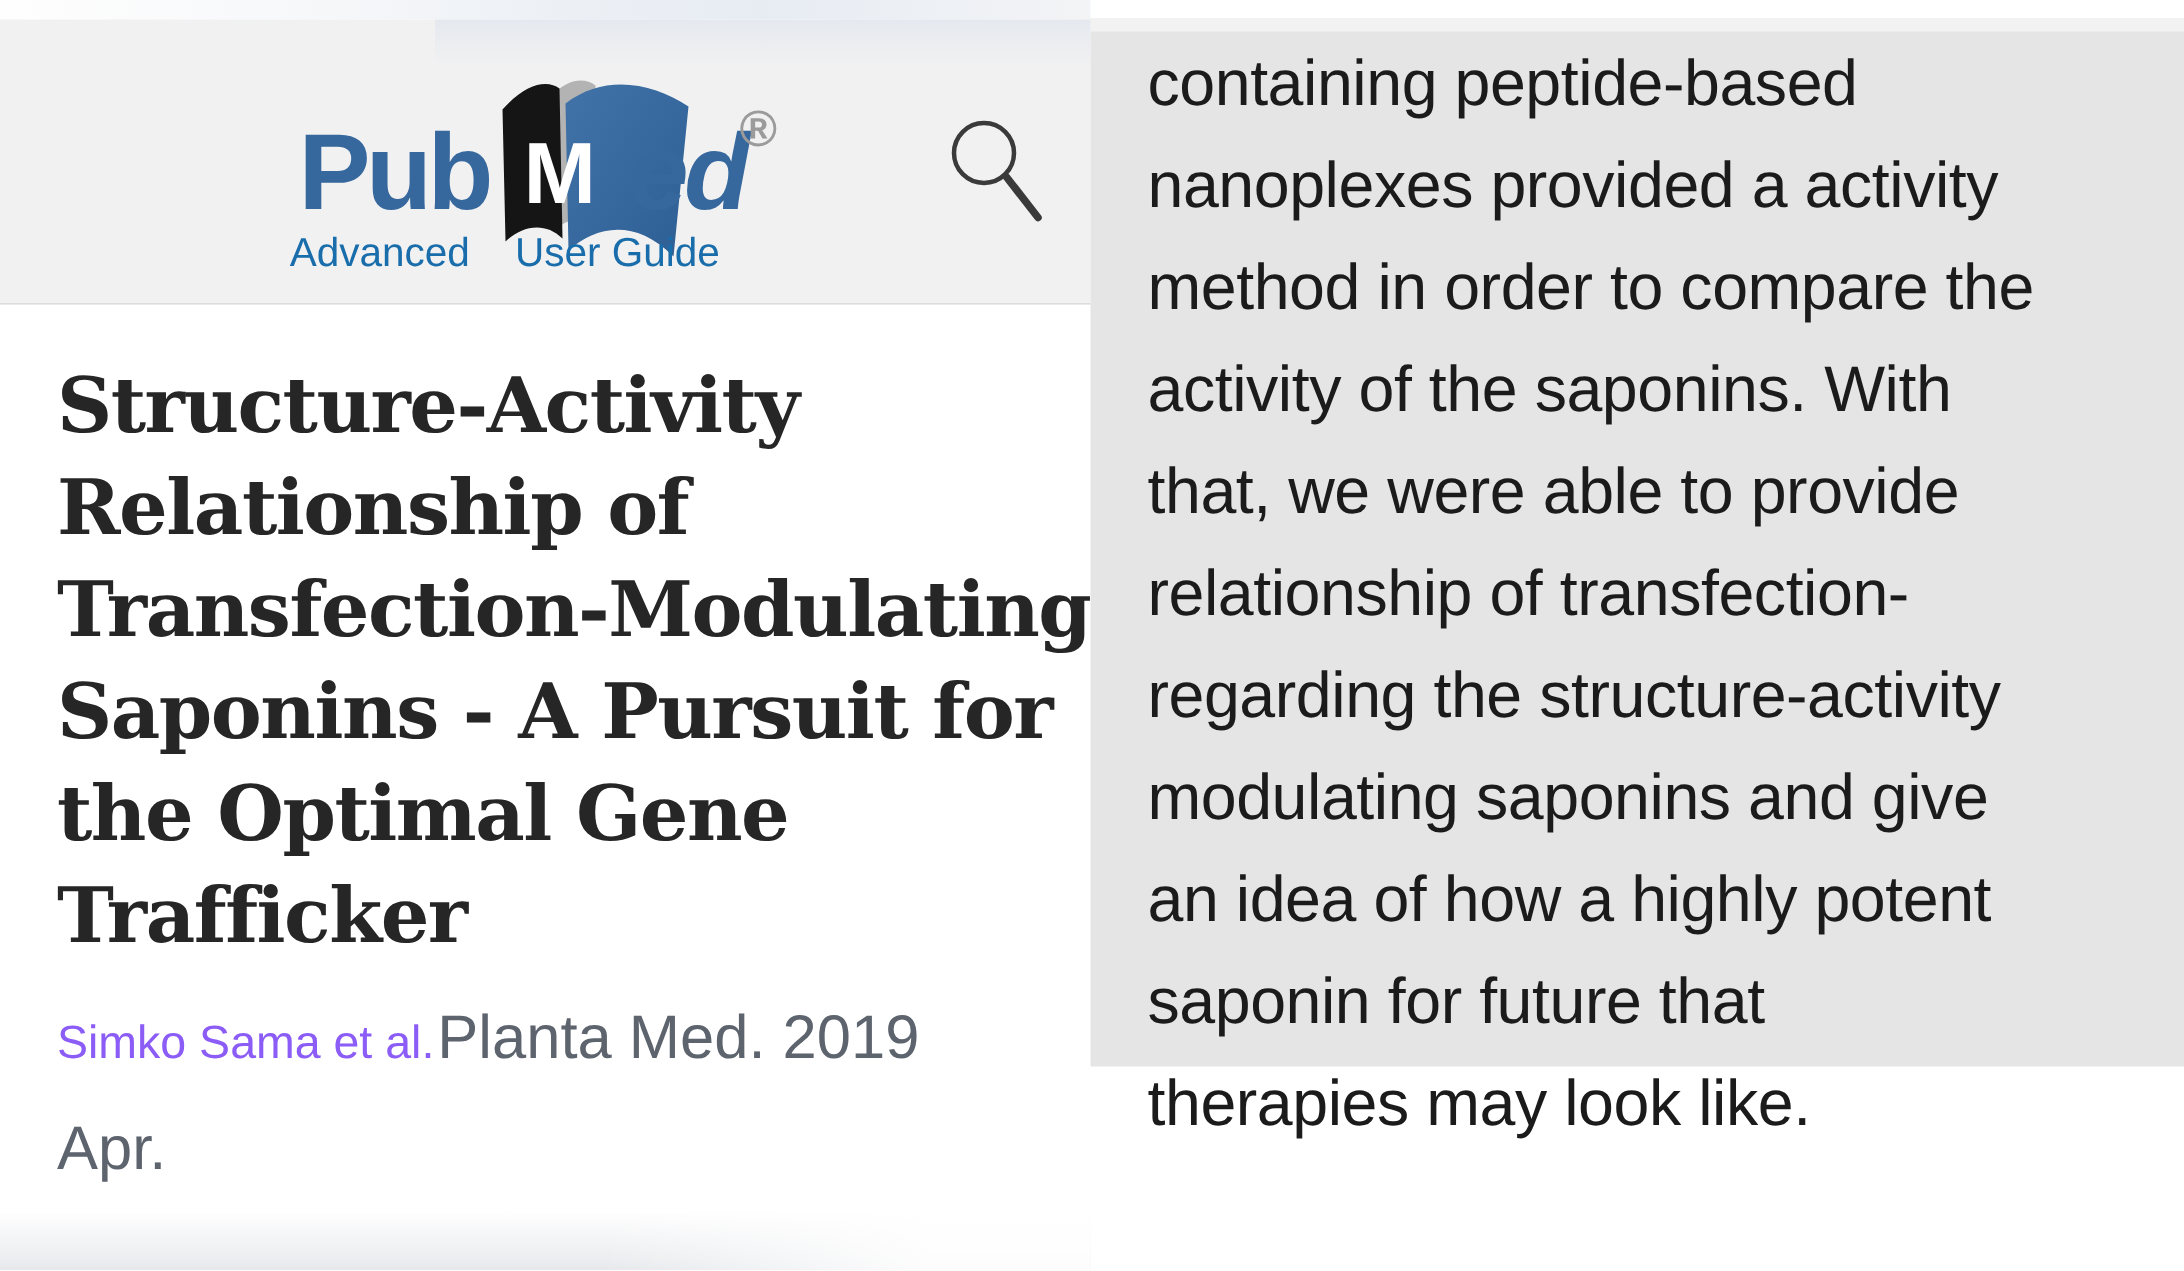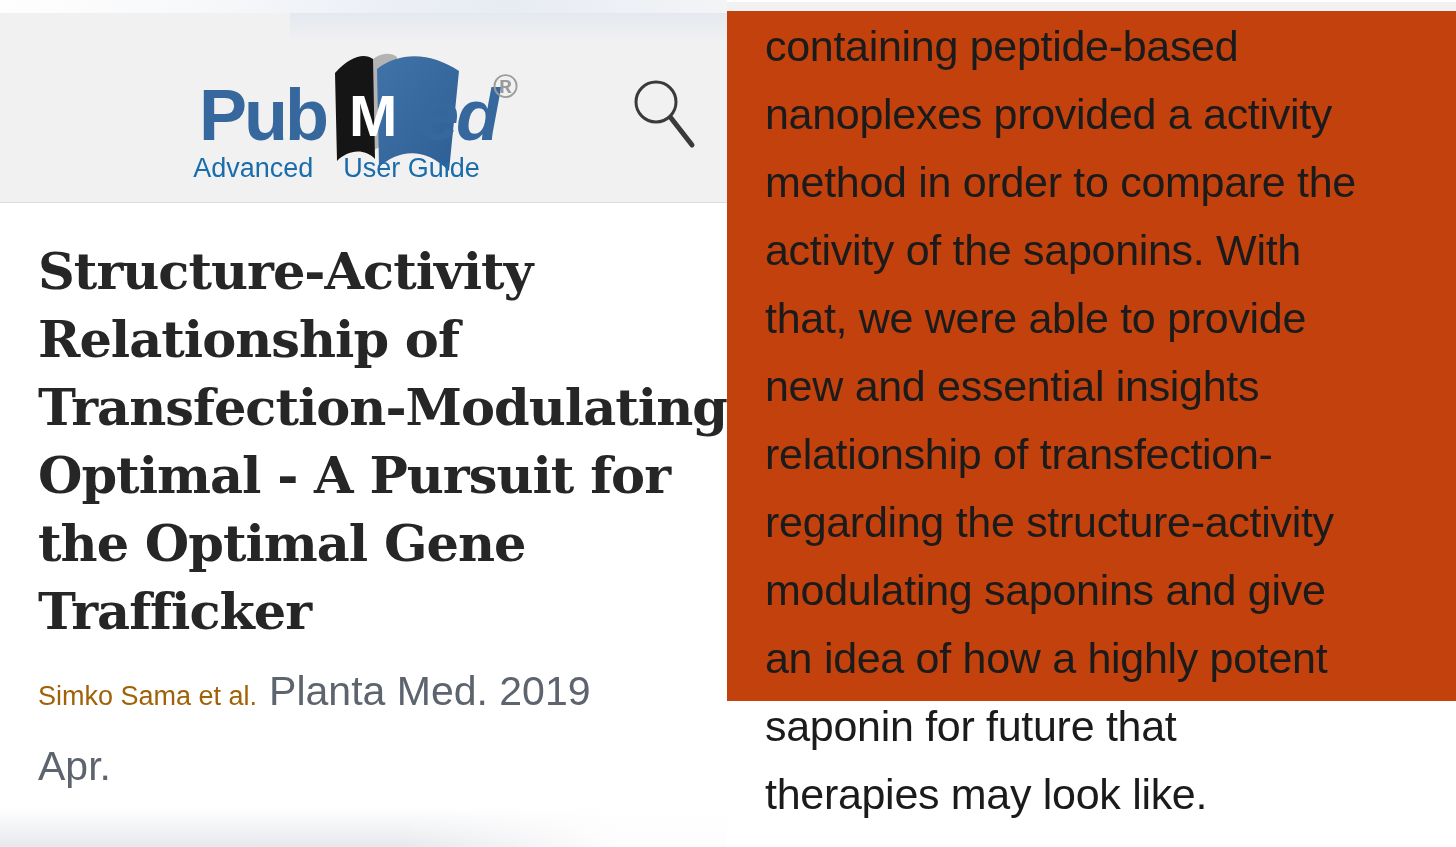--- a/index.html
+++ b/index.html
@@ -98,42 +98,42 @@
   }
 
   
   .citation {
     position: absolute; left: 38px; top: 656px;
     width: 600px;
     font-size: 41px; line-height: 70px;
     color: #5d646e;
   }
   .authors {
-    font-size: 27px; color: #a16207;
-    margin-right: 12px;
+    font-size: 31px; color: #8b5cf6;
+    margin-right: 2px;
   }
 
   .bottom-shade {
     position: absolute; left: 0; bottom: 0;
     width: 727px; height: 40px;
     background: linear-gradient(180deg, rgba(228,230,234,0) 0%, rgba(223,225,230,0.55) 75%, rgba(219,222,228,0.7) 100%);
     pointer-events: none;
   }
   .bottom-shade-fade {
     position: absolute; left: 0; bottom: 0;
     width: 727px; height: 40px;
     background: linear-gradient(90deg, rgba(255,255,255,0) 0%, rgba(255,255,255,0) 55%, rgba(255,255,255,0.9) 85%);
     pointer-events: none;
   }
 
   
   .right-pane {
-    position: absolute; left: 727px; top: 2px;
+    position: absolute; left: 727px; top: 12px;
     width: 729px; height: 699px;
-    background: #c2410c;
+    background: #e5e5e5;
   }
   .rp-topstrip {
     position: absolute; left: 0; top: 0;
     width: 729px; height: 9px;
     background: #f2f2f3;
   }
   .rp-lines { padding: 10px 0 0 38px; }
   .abstract-line {
     height: 68px; line-height: 68px;
     font-size: 43px; letter-spacing: -0.3px;
@@ -180,40 +180,39 @@
           <circle cx="23" cy="25" r="20" fill="none" stroke="#3a3a3a" stroke-width="3"></circle>
           <line x1="38" y1="41" x2="59" y2="68" stroke="#3a3a3a" stroke-width="5" stroke-linecap="round"></line>
         </svg>
       </button>
     </header>
 
     <h1 class="title">
       <div class="title-line">Structure-Activity</div>
       <div class="title-line">Relationship of</div>
       <div class="title-line">Transfection-Modulating</div>
-      <div class="title-line">Optimal - A Pursuit for</div>
+      <div class="title-line">Saponins - A Pursuit for</div>
       <div class="title-line">the Optimal Gene</div>
       <div class="title-line">Trafficker</div>
     </h1>
 
     <p class="citation"><span class="authors">Simko Sama et al.</span><span>Planta Med. 2019 Apr.</span></p>
 
     <div class="bottom-shade"></div>
     <div class="bottom-shade-fade"></div>
   </div>
 
   <section class="right-pane">
     <div class="rp-topstrip"></div>
     <div class="rp-lines">
       <div class="abstract-line">containing peptide-based</div>
       <div class="abstract-line">nanoplexes provided a activity</div>
       <div class="abstract-line">method in order to compare the</div>
       <div class="abstract-line">activity of the saponins. With</div>
       <div class="abstract-line">that, we were able to provide</div>
-      <div class="abstract-line">new and essential insights</div>
       <div class="abstract-line">relationship of transfection-</div>
       <div class="abstract-line">regarding the structure-activity</div>
       <div class="abstract-line">modulating saponins and give</div>
       <div class="abstract-line">an idea of how a highly potent</div>
       <div class="abstract-line">saponin for future that</div>
       <div class="abstract-line">therapies may look like.</div>
     </div>
   </section>
 
 </div>

